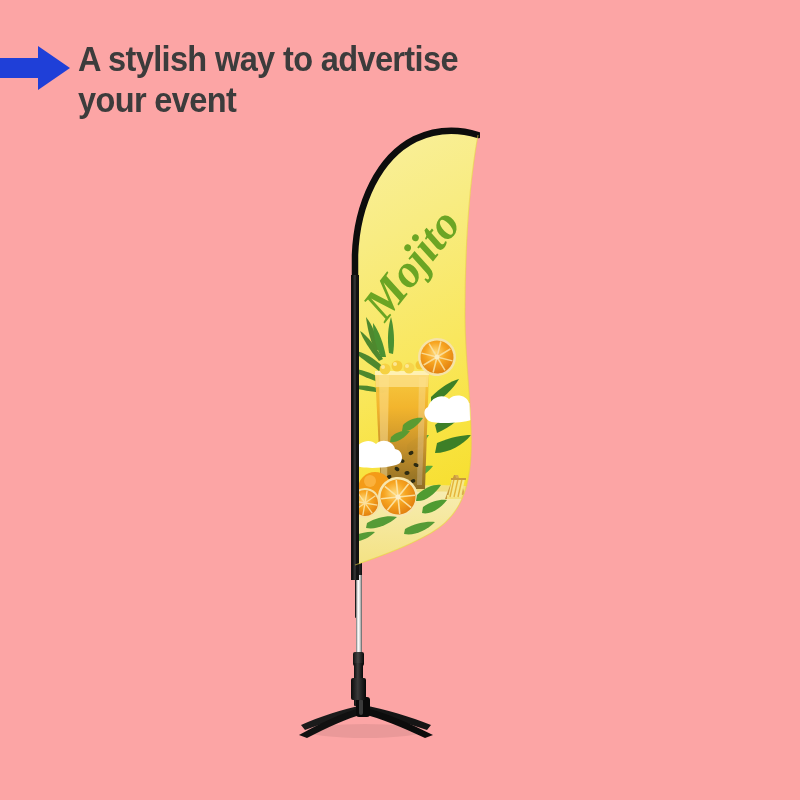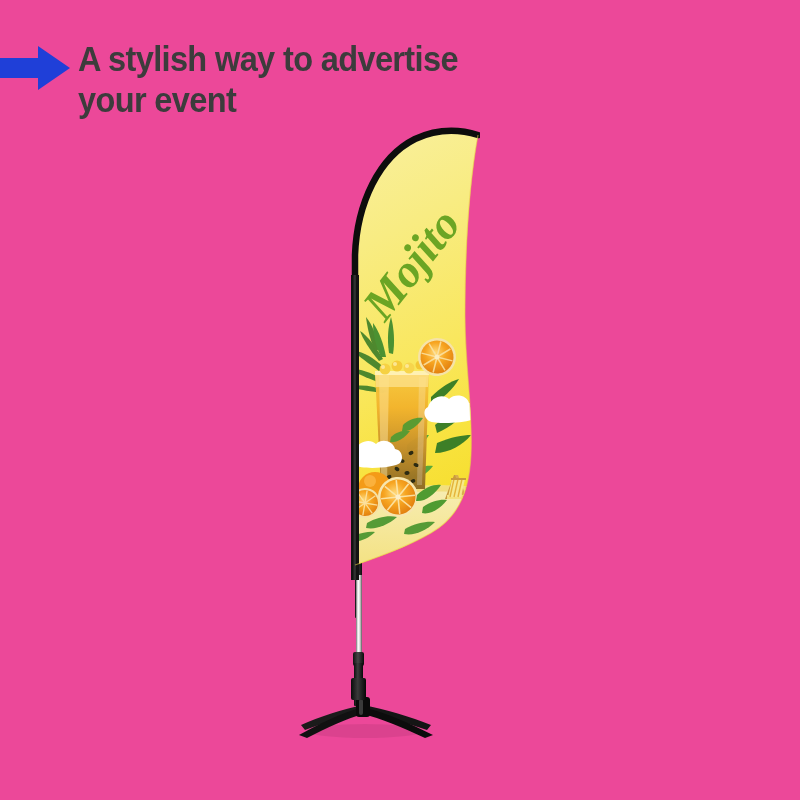--- a/index.html
+++ b/index.html
@@ -4,21 +4,21 @@
 <style>
   html, body {
     margin: 0;
     padding: 0;
     background: #ffffff;
   }
   #page {
     position: relative;
     width: 800px;
     height: 800px;
-    background: #ec4899;
+    background: #fca5a5;
     overflow: hidden;
     font-family: "Liberation Sans", sans-serif;
   }
 
   
   #headline-block {
     position: absolute;
     left: 0;
     top: 38px;
     width: 620px;

